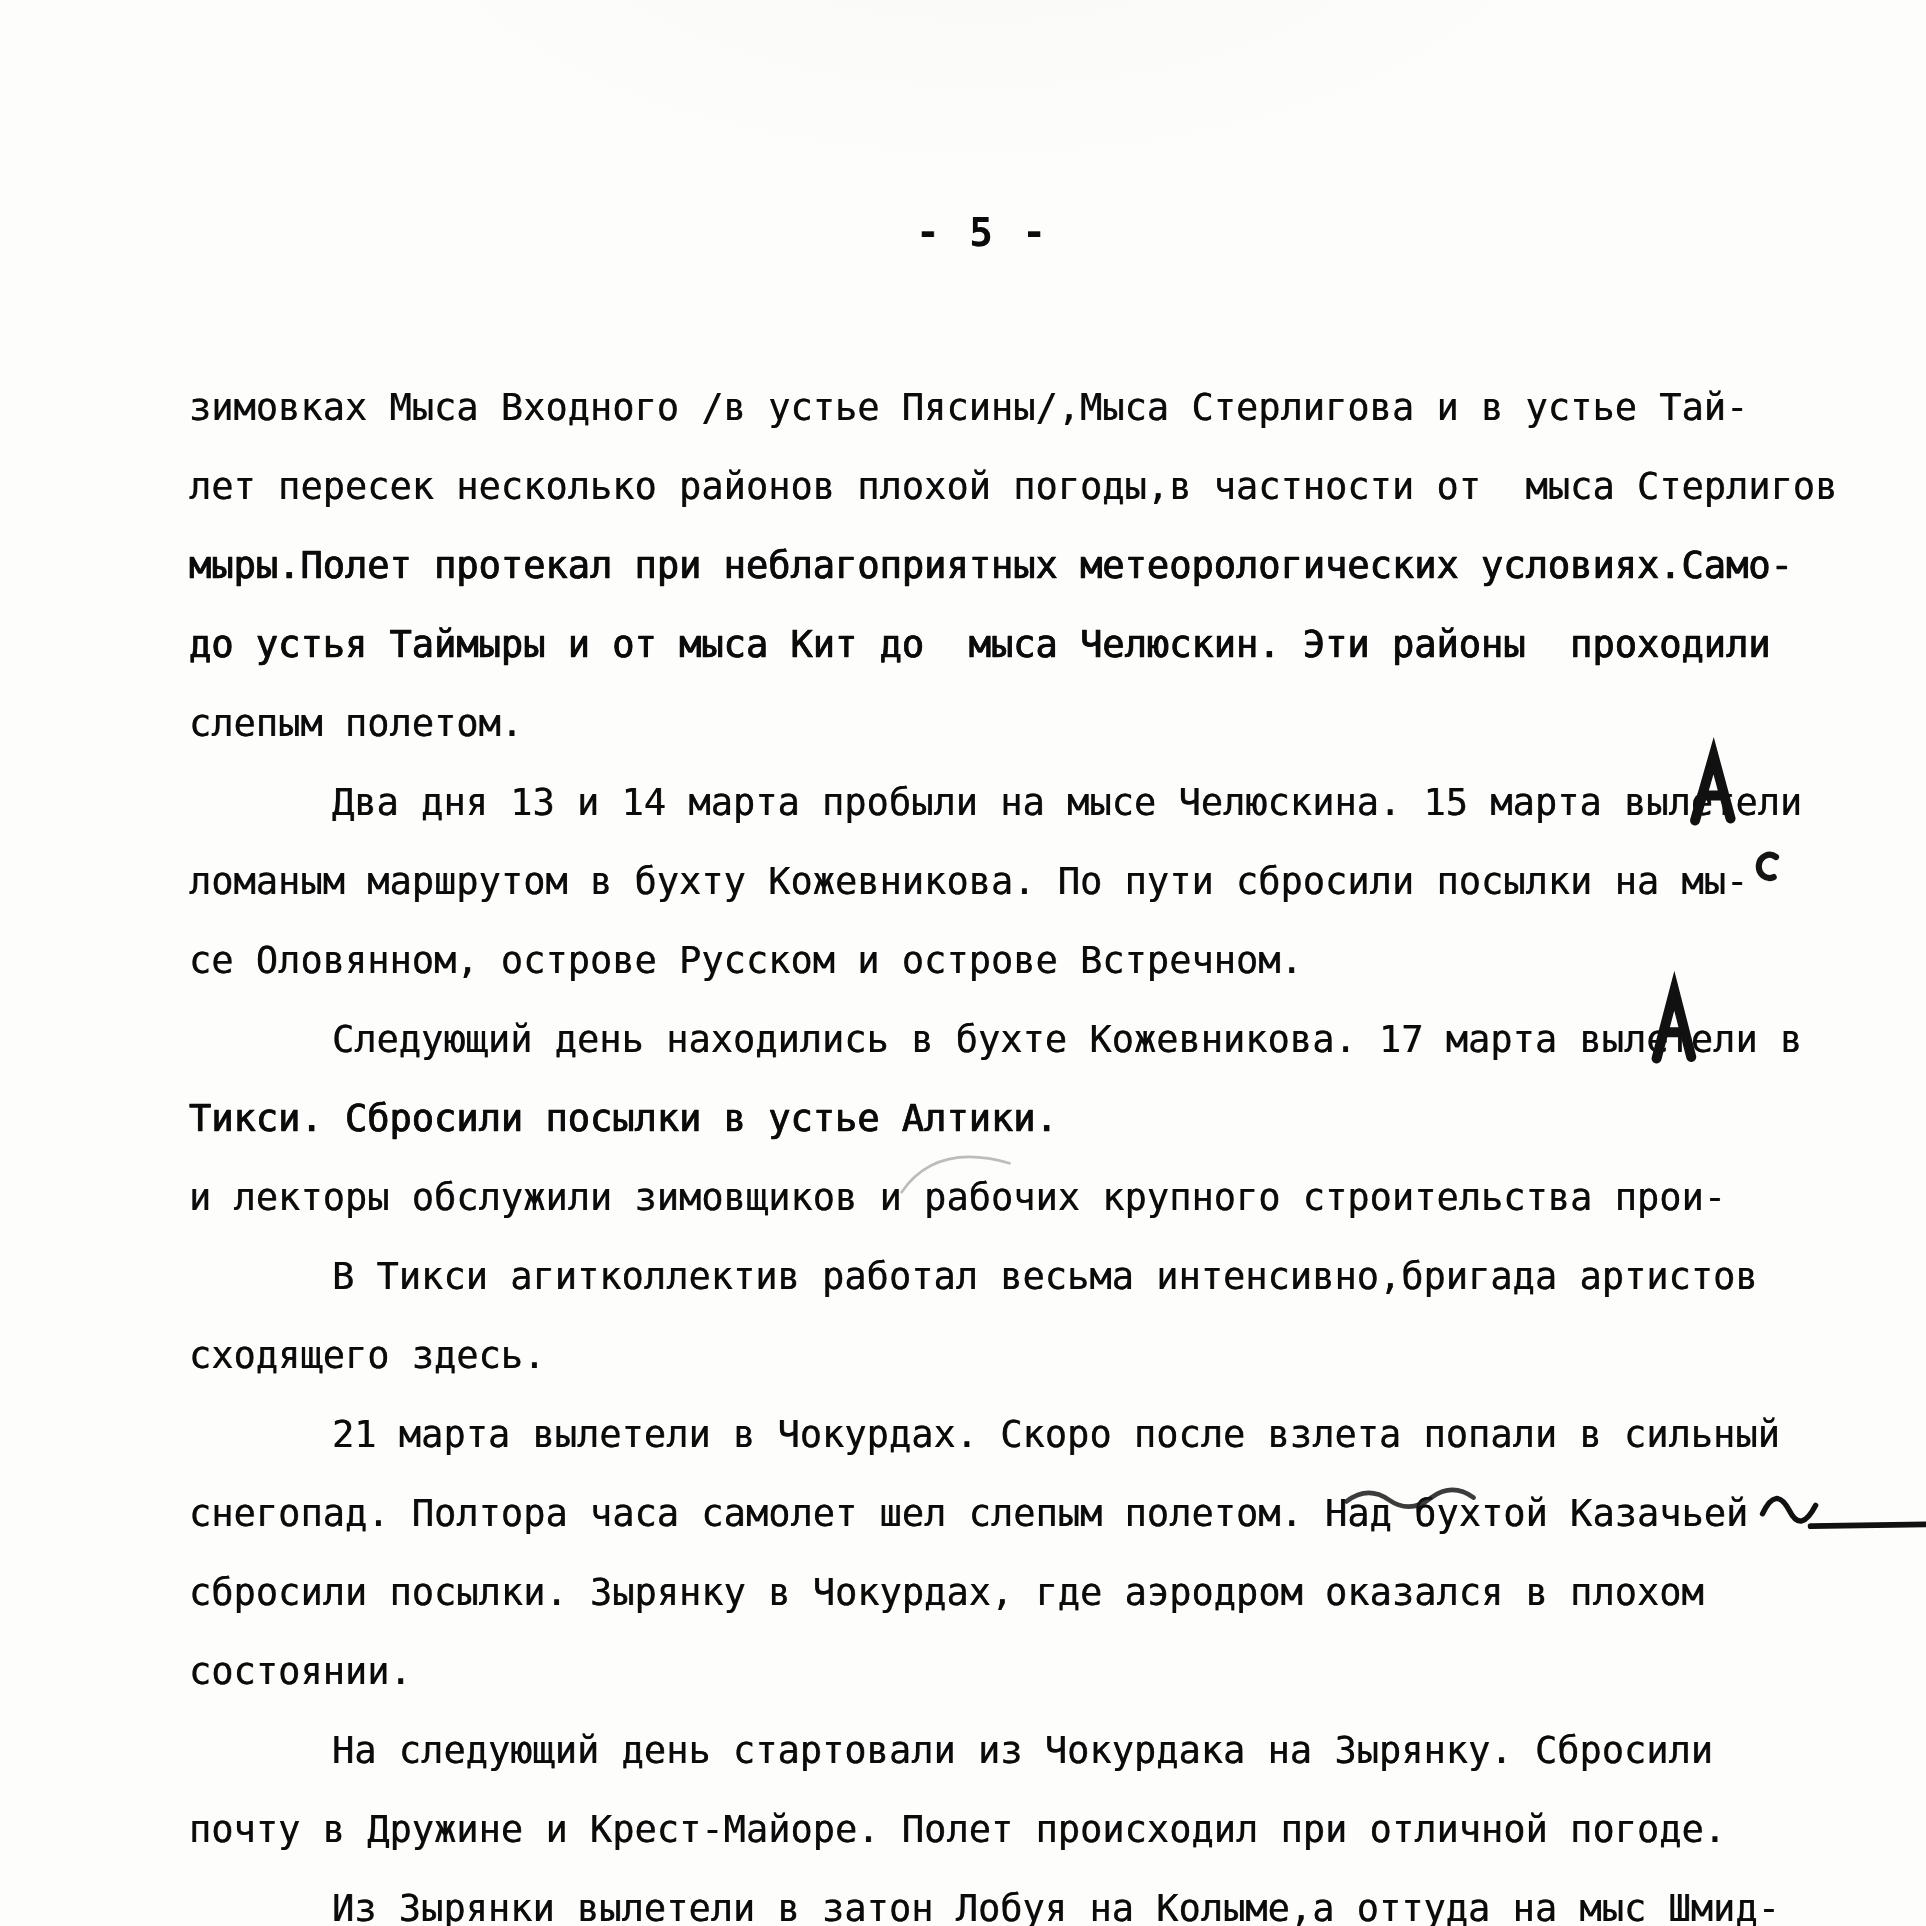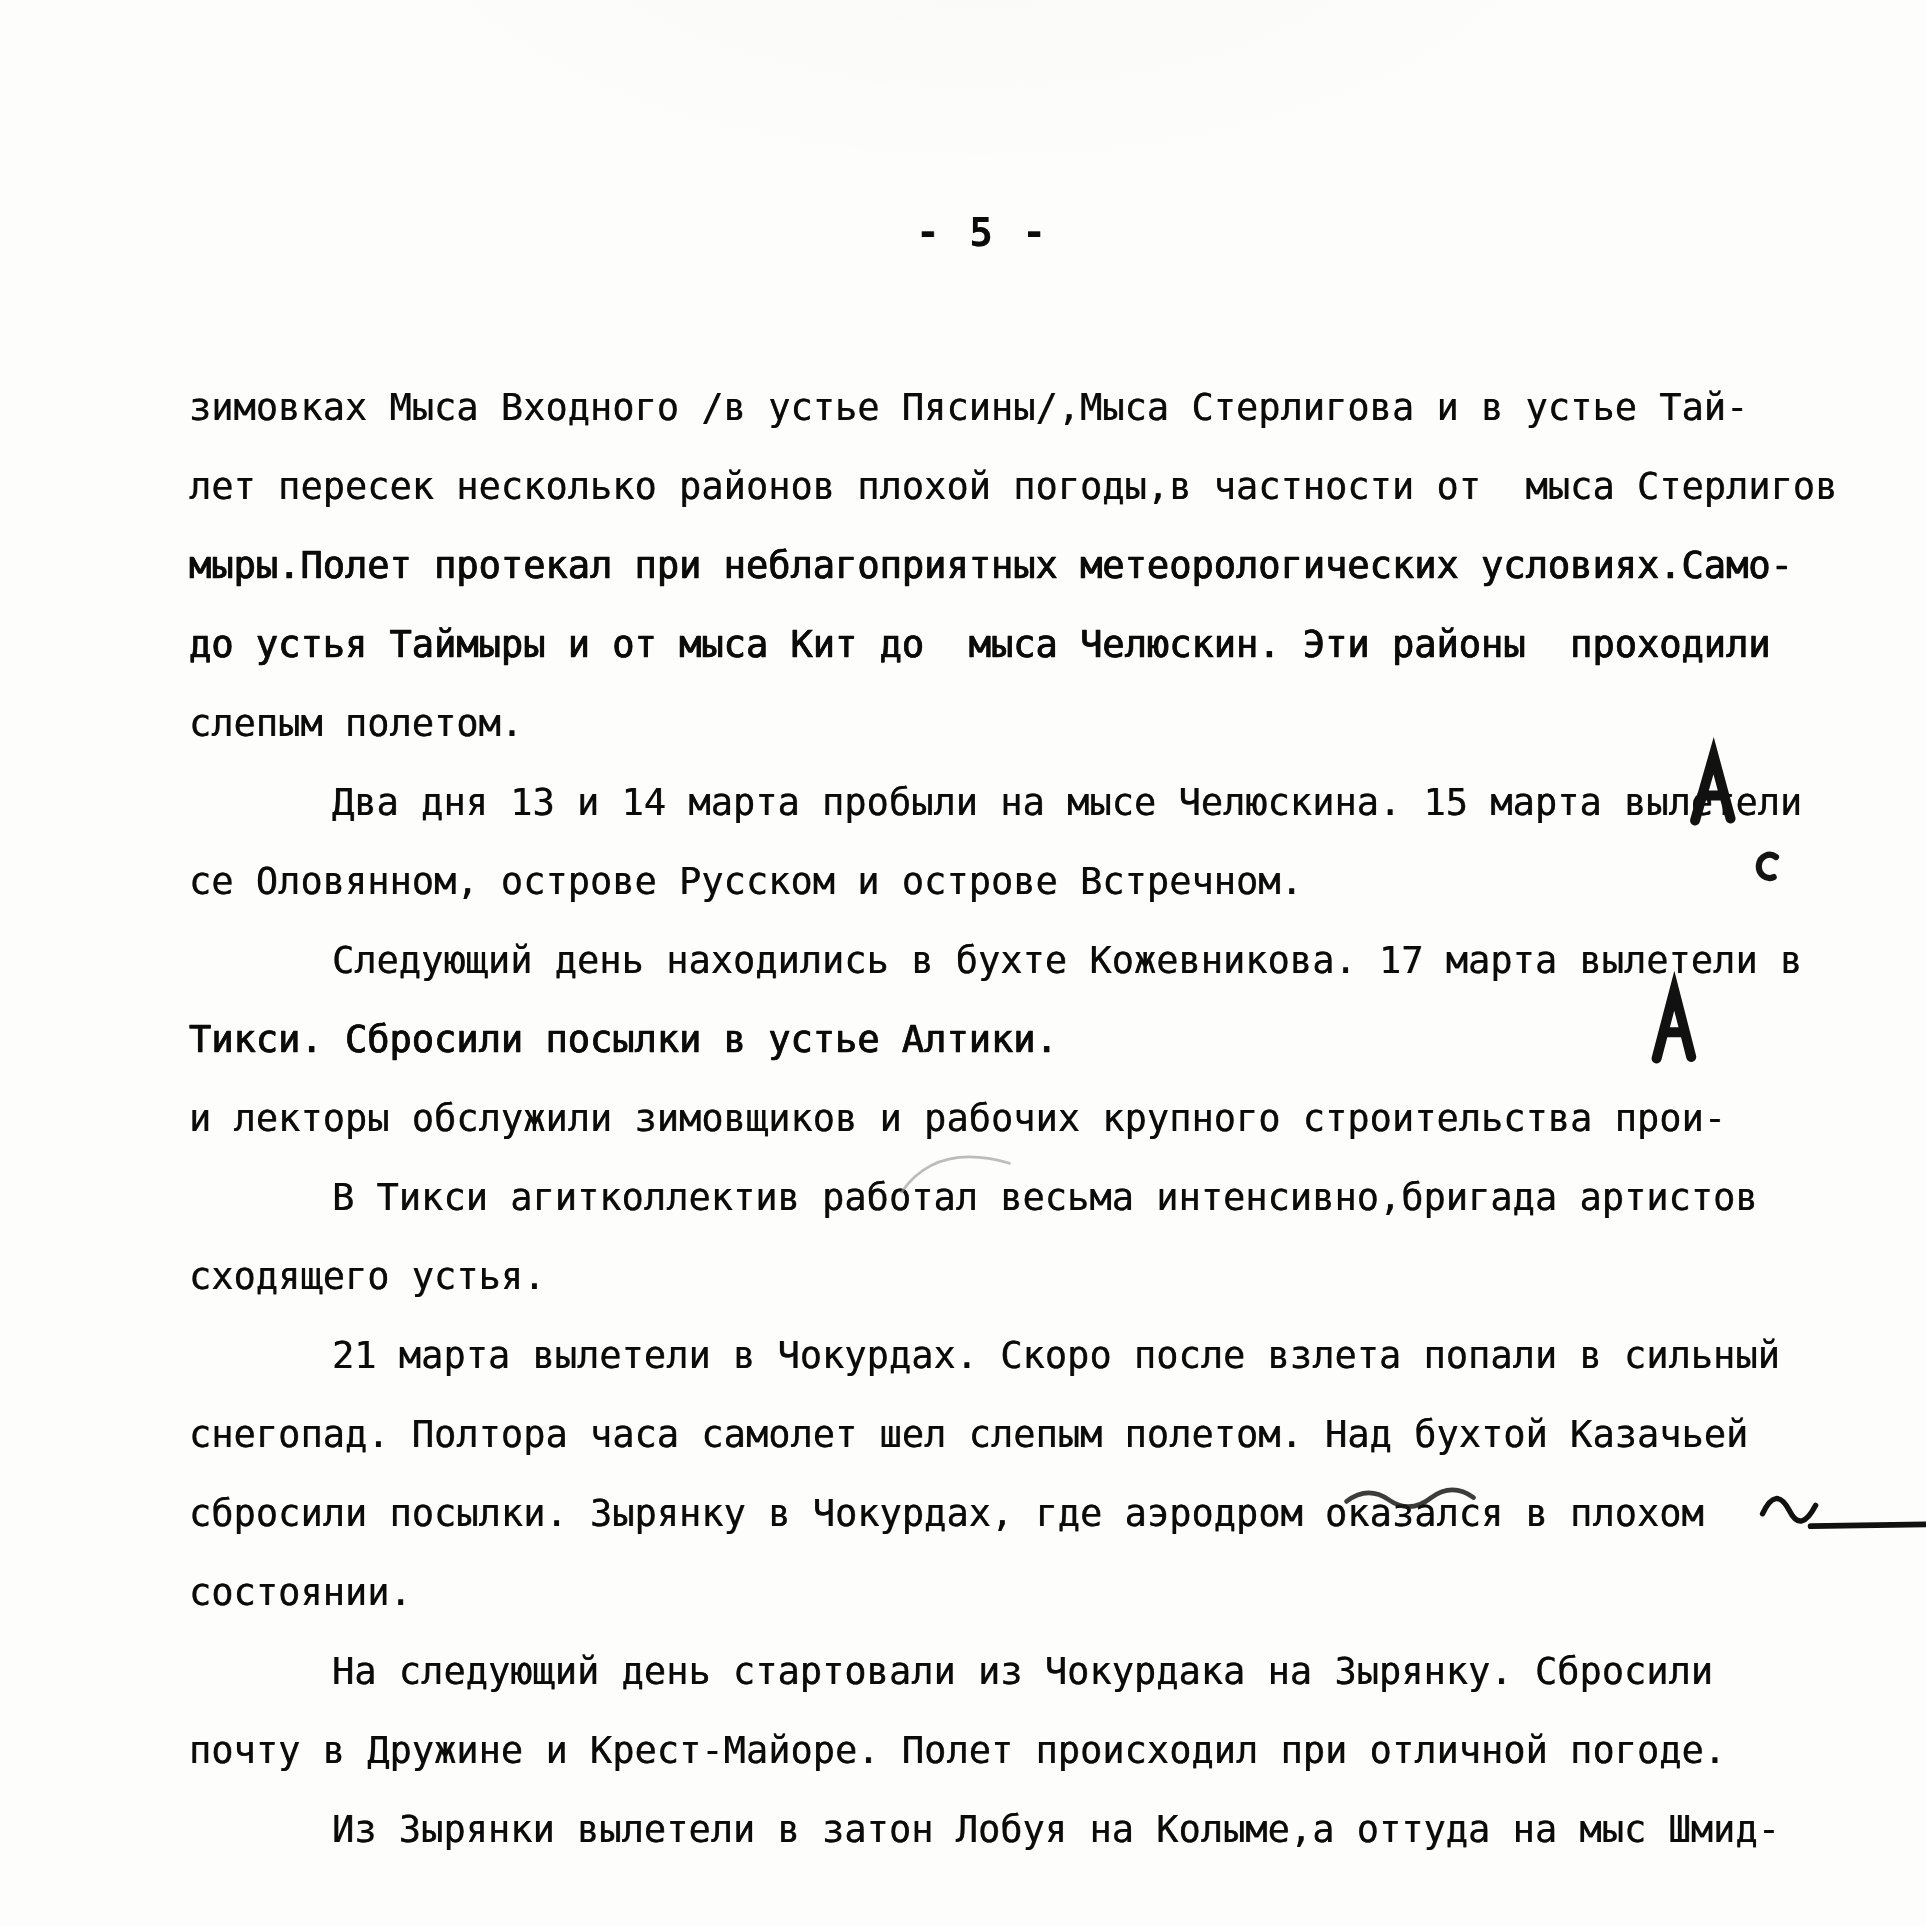--- a/index.html
+++ b/index.html
@@ -45,26 +45,27 @@
 
   <div class="page-number">- 5 -</div>
 
   <div class="text-block">
     <div class="line">зимовках Мыса Входного /в устье Пясины/,Мыса Стерлигова и в устье Тай-</div>
     <div class="line">лет пересек несколько районов плохой погоды,в частности от  мыса Стерлигов</div>
     <div class="line heavy">мыры.Полет протекал при неблагоприятных метеорологических условиях.Само-</div>
     <div class="line heavy">до устья Таймыры и от мыса Кит до  мыса Челюскин. Эти районы  проходили</div>
     <div class="line">слепым полетом.</div>
     <div class="line indent">Два дня 13 и 14 марта пробыли на мысе Челюскина. 15 марта вылетели</div>
+    <div class="line">ломаным маршрутом в бухту Кожевникова. По пути сбросили посылки на мы-</div>
     <div class="line">се Оловянном, острове Русском и острове Встречном.</div>
     <div class="line indent">Следующий день находились в бухте Кожевникова. 17 марта вылетели в</div>
     <div class="line heavy">Тикси. Сбросили посылки в устье Алтики.</div>
     <div class="line">и лекторы обслужили зимовщиков и рабочих крупного строительства прои-</div>
     <div class="line indent">В Тикси агитколлектив работал весьма интенсивно,бригада артистов</div>
-    <div class="line">сходящего устья.</div>
+    <div class="line">сходящего здесь.</div>
     <div class="line indent">21 марта вылетели в Чокурдах. Скоро после взлета попали в сильный</div>
     <div class="line">снегопад. Полтора часа самолет шел слепым полетом. Над бухтой Казачьей</div>
     <div class="line">сбросили посылки. Зырянку в Чокурдах, где аэродром оказался в плохом</div>
     <div class="line">состоянии.</div>
     <div class="line indent">На следующий день стартовали из Чокурдака на Зырянку. Сбросили</div>
     <div class="line">почту в Дружине и Крест-Майоре. Полет происходил при отличной погоде.</div>
     <div class="line indent">Из Зырянки вылетели в затон Лобуя на Колыме,а оттуда на мыс Шмид-</div>
 
   </div>
 

